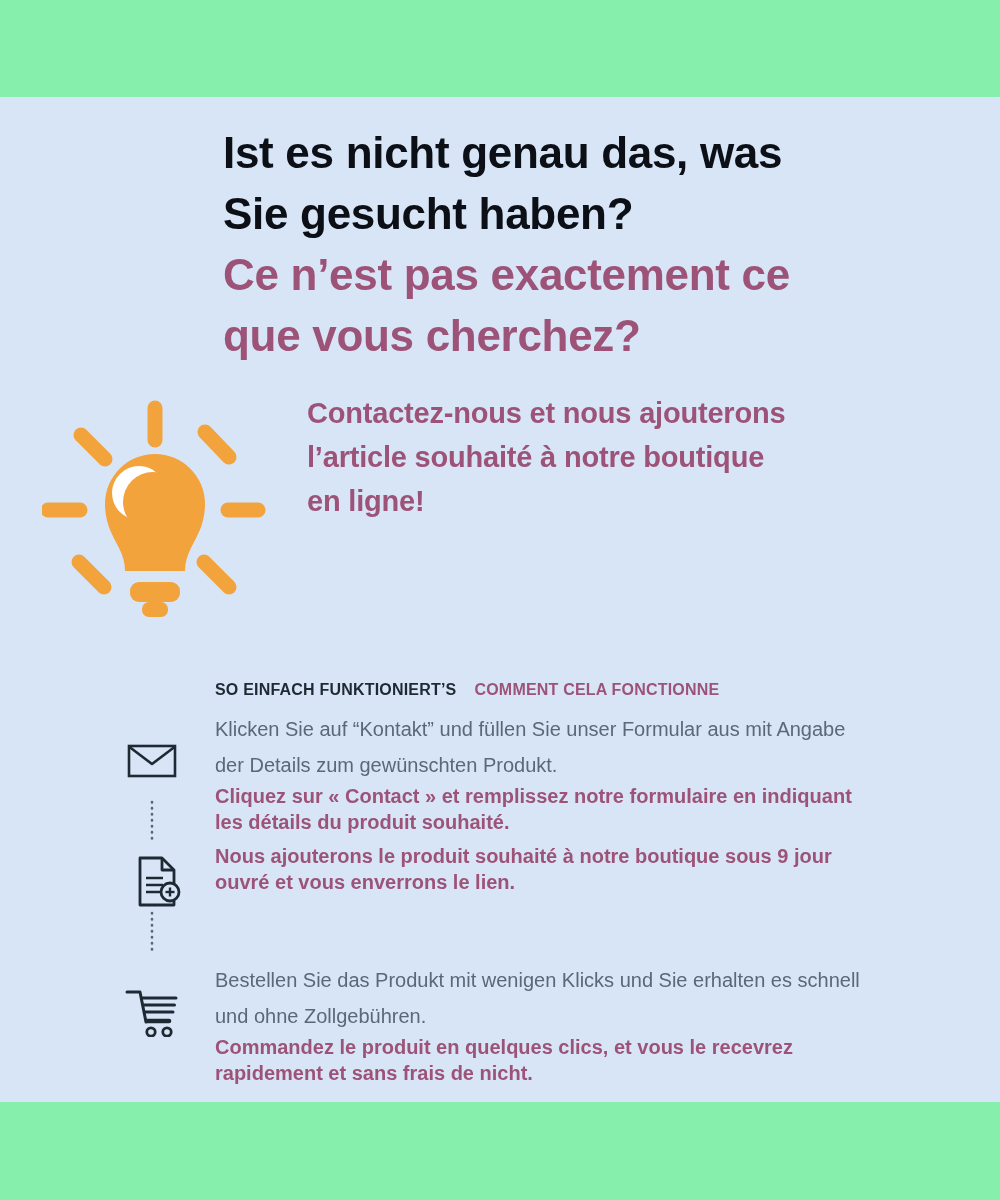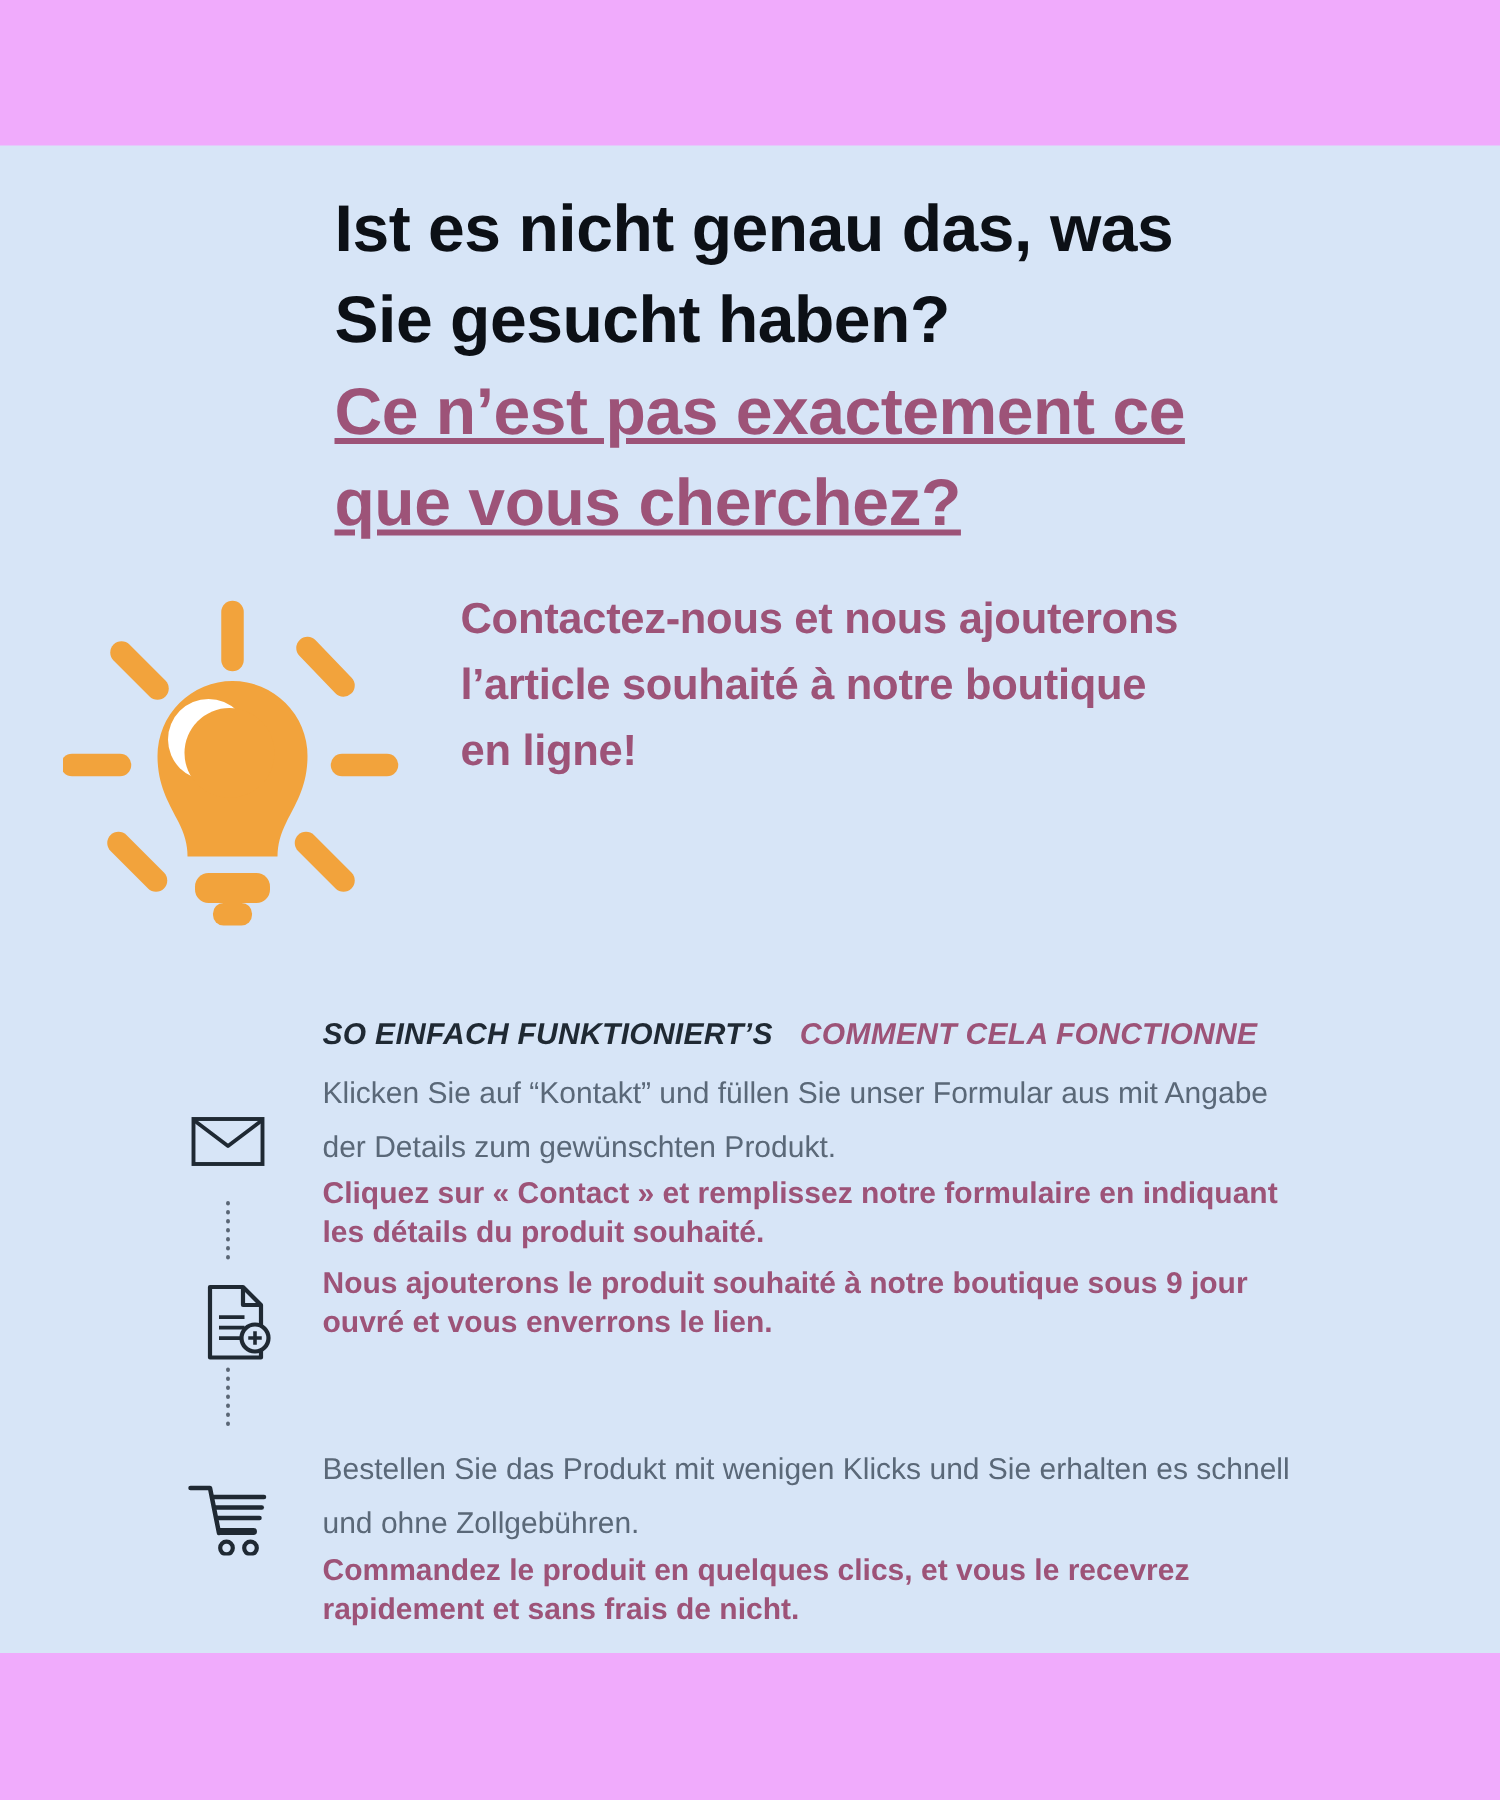--- a/index.html
+++ b/index.html
@@ -2,48 +2,48 @@
 <html><head>
 <meta charset="utf-8">
 <style>
   html,body{margin:0;padding:0;}
   body{
     width:1000px;height:1200px;
     background:#ffffff;
     font-family:"Liberation Sans","DejaVu Sans",sans-serif;
     overflow:hidden;
   }
-  #canvas{position:relative;width:1000px;height:1200px;background:#f0abfc;}
+  #canvas{position:relative;width:1000px;height:1200px;background:#86efac;}
   .panel{
     position:absolute;left:0;top:97px;width:1000px;height:1005px;
     background:#D7E5F7;
   }
   .pre{white-space:pre-line;}
 
   
   .headline{position:absolute;left:223px;top:122px;width:740px;}
   .headline .de{
     font-size:44px;line-height:61px;font-weight:700;letter-spacing:-0.3px;
     color:#0C1016;margin:0;
   }
   .headline .fr{
     font-size:44px;line-height:61px;font-weight:700;letter-spacing:-0.3px;
-    color:#9D5378;margin:0;text-decoration:underline;
+    color:#9D5378;margin:0;
   }
 
   
   .intro{position:absolute;left:295px;top:379px;width:620px;}
   .intro .de{font-size:29px;line-height:44px;font-weight:700;color:#161C26;margin:0;letter-spacing:-0.2px;}
   .intro .fr{font-size:29px;line-height:44px;font-weight:700;color:#9D5378;margin:12px;letter-spacing:-0.2px;}
 
   
   .bulb{position:absolute;left:42px;top:396px;width:224px;height:226px;}
 
   
-  .hiw{position:absolute;left:215px;top:680px;font-size:20px;line-height:20px;font-weight:700;letter-spacing:0.2px;font-style:italic;}
+  .hiw{position:absolute;left:215px;top:680px;font-size:16px;line-height:20px;font-weight:700;letter-spacing:0.2px;}
   .hiw .de{color:#1F2933;margin-right:18px;}
   .hiw .fr{color:#9D5378;}
 
   
   .step{position:absolute;left:215px;width:760px;}
   .step .de{font-size:20px;line-height:36px;font-weight:400;color:#5A6878;margin:0;}
   .step .fr{font-size:20px;line-height:26px;font-weight:700;color:#9D5378;margin:0;}
   .step1{top:711px;}
   .step2{top:843px;}
   .step3{top:962px;}

